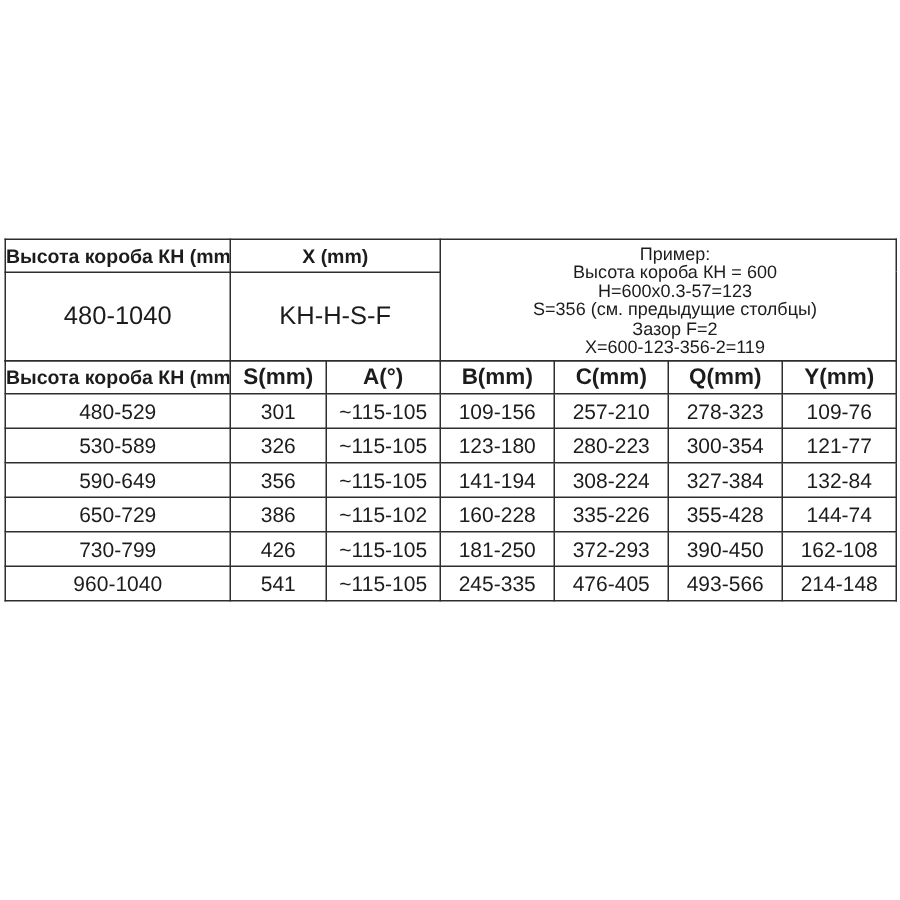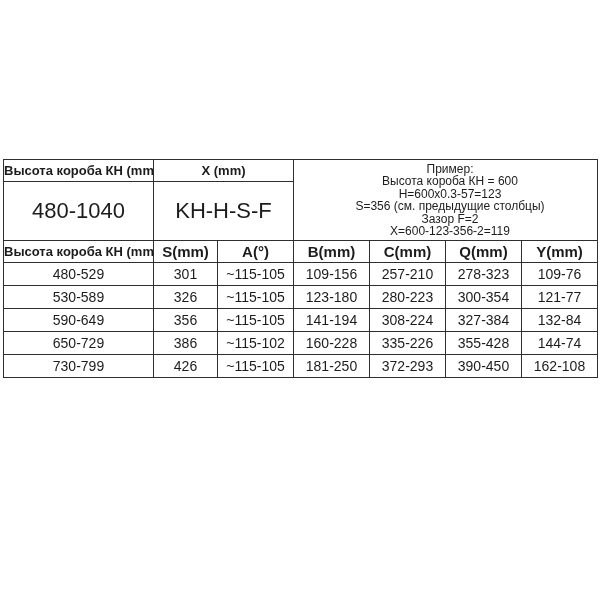--- a/index.html
+++ b/index.html
@@ -32,21 +32,21 @@
   }
   
   #formula-table { top: 159px; }
   #formula-table .hdr-cell {
     height: 20px;
     font-size: 13px;
     font-weight: bold;
   }
   #formula-table .body-cell {
     height: 56px;
-    font-size: 22px;
+    font-size: 17px;
   }
   #formula-table .example-cell {
     text-align: center;
     font-size: 12px;
     font-weight: normal;
     line-height: 12.4px;
     padding: 3px 6px 3px 15px;
   }
   
   #dimensions-table { top: 240px; }
@@ -155,16 +155,25 @@
       </tr>
       <tr>
         <td>730-799</td>
         <td>426</td>
         <td>~115-105</td>
         <td>181-250</td>
         <td>372-293</td>
         <td>390-450</td>
         <td>162-108</td>
       </tr>
+      <tr>
+        <td>960-1040</td>
+        <td>541</td>
+        <td>~115-105</td>
+        <td>245-335</td>
+        <td>476-405</td>
+        <td>493-566</td>
+        <td>214-148</td>
+      </tr>
     </tbody>
   </table>
 
 </div>
 
 </body></html>

